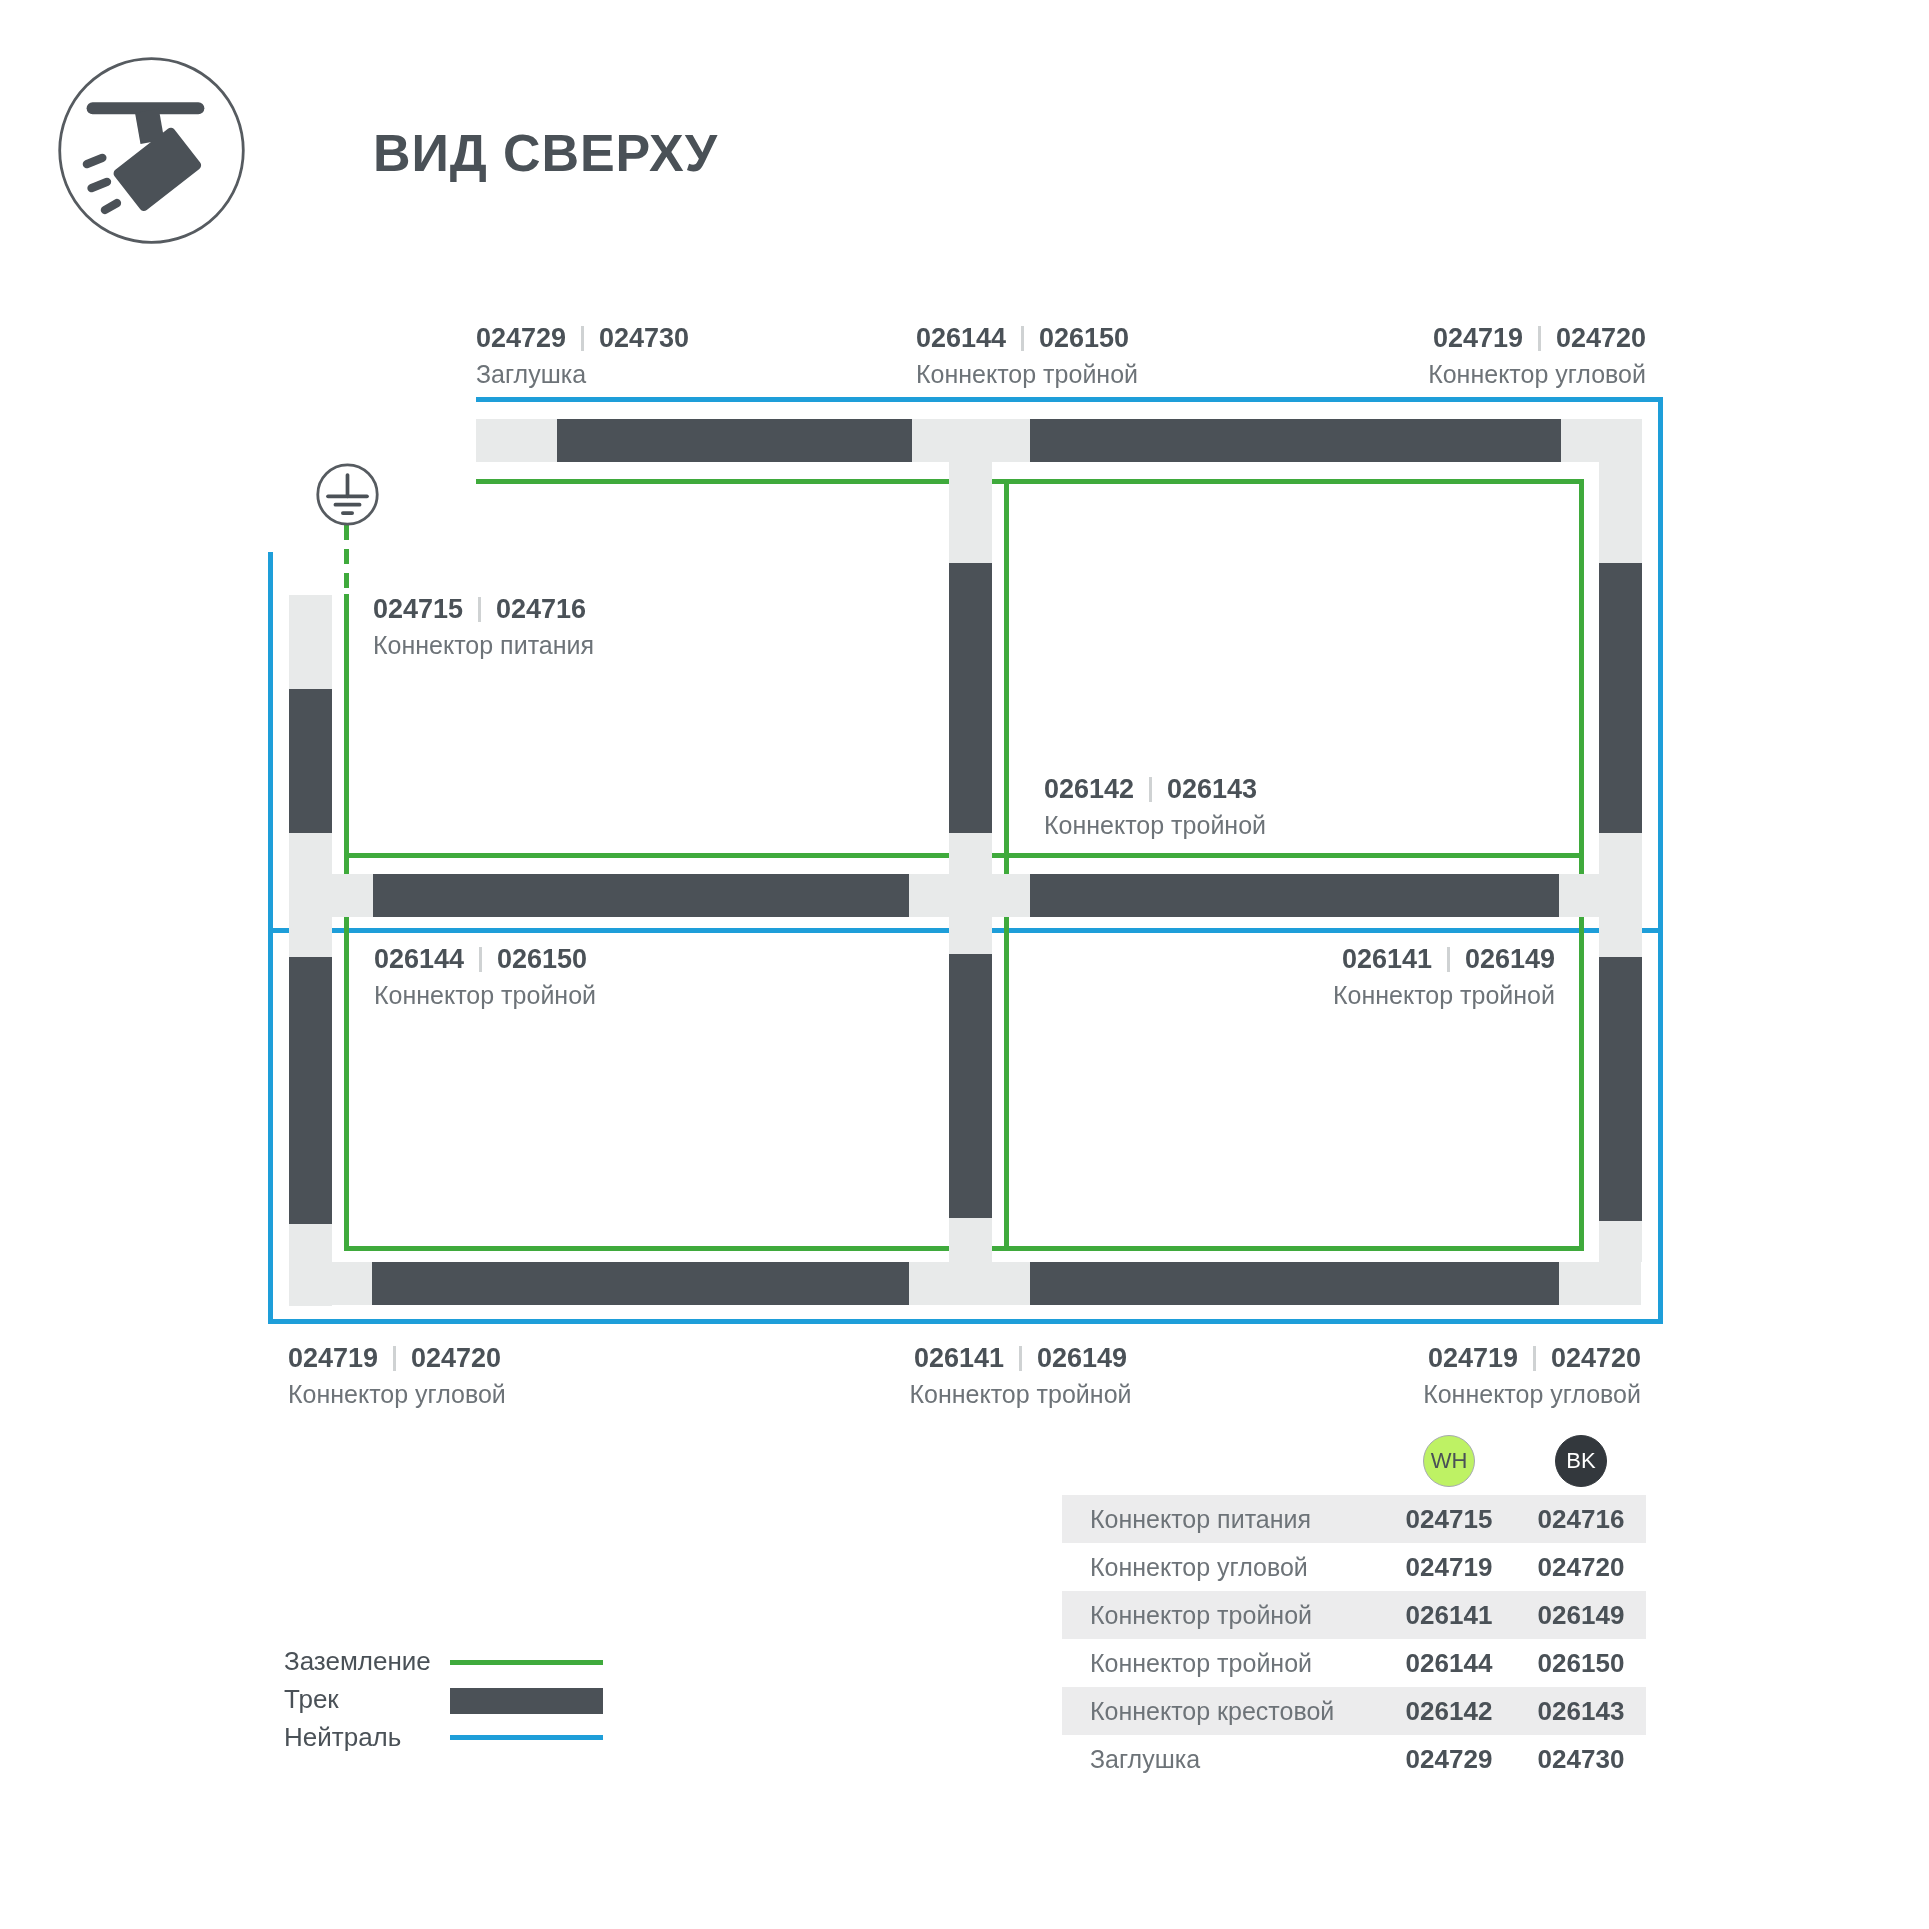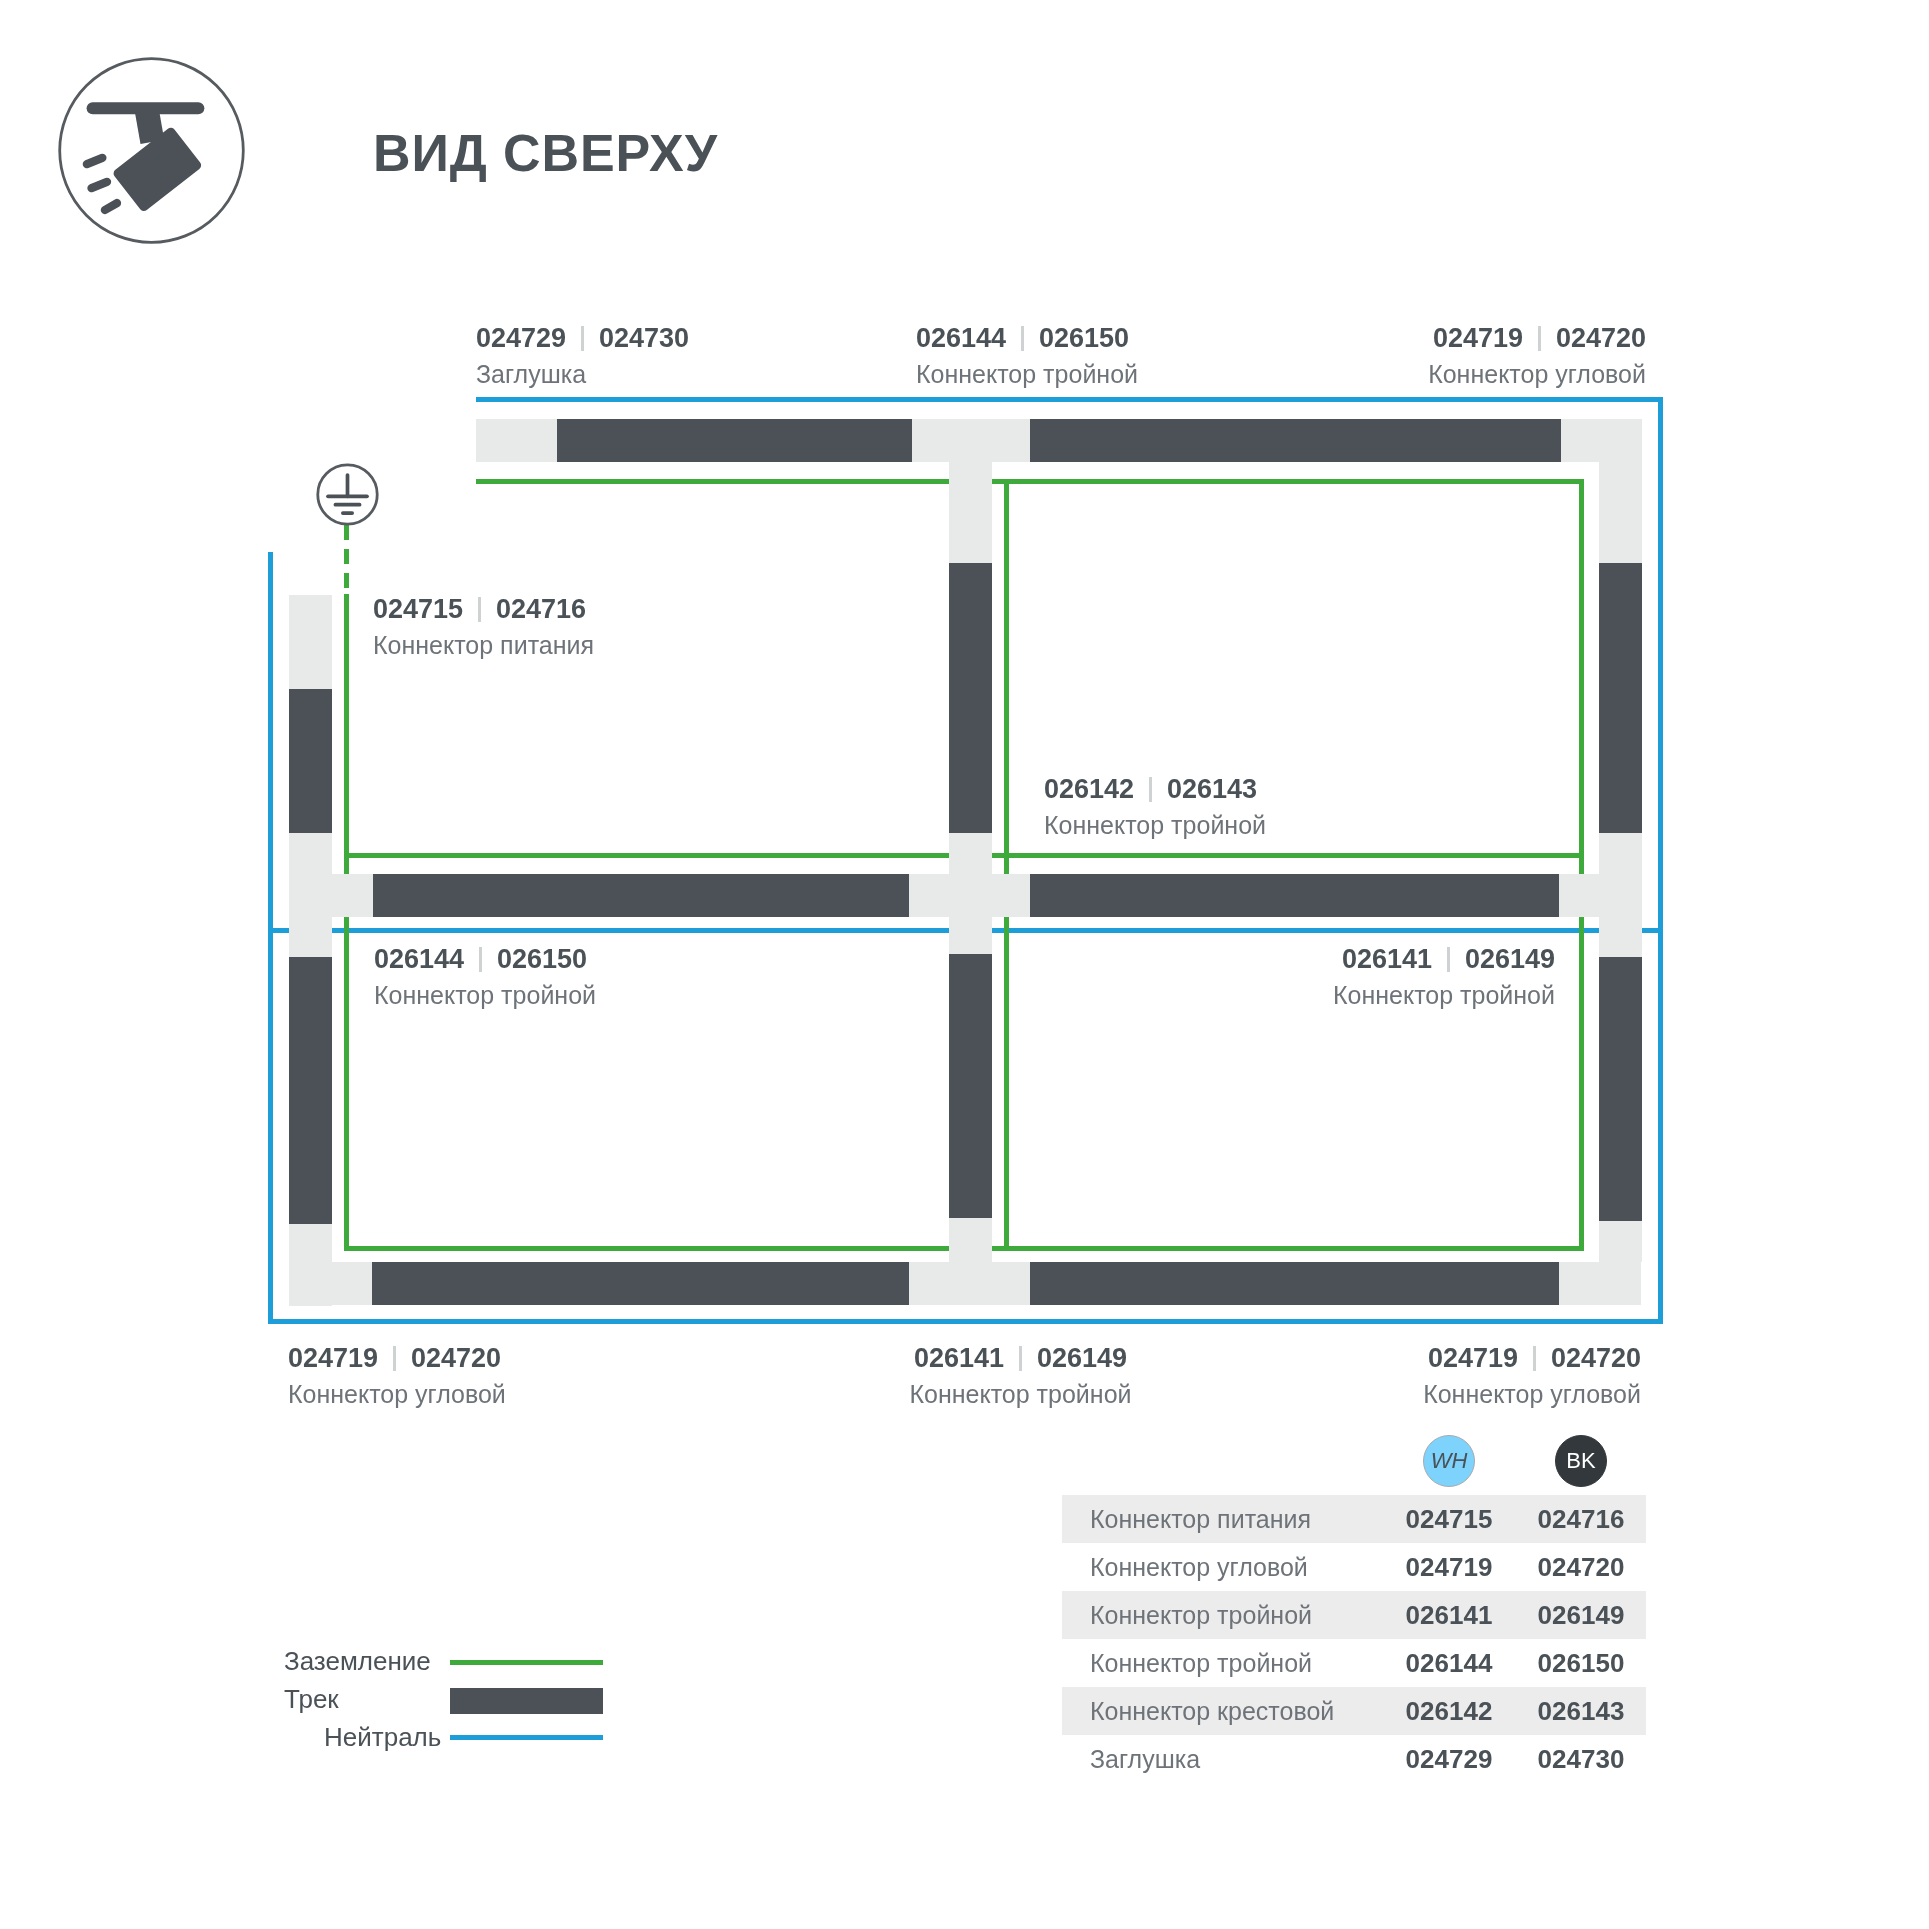--- a/index.html
+++ b/index.html
@@ -29,21 +29,21 @@
   .dlabel.r{text-align:right;}
   .dlabel.c{text-align:center;}
   .dlabel.c .nums{justify-content:center;}
 
   .legend-label{position:absolute;font-size:26px;font-weight:400;color:var(--text-dark);}
   .sw-line{position:absolute;width:153px;height:4.6px;}
   .sw-rect{position:absolute;width:153px;height:26px;background:var(--track);}
 
   .badge{position:absolute;width:50px;height:50px;border-radius:50%;display:flex;
     align-items:center;justify-content:center;font-size:22px;font-weight:500;}
-  .badge.wh{background:#7dd3fc;border:1.9px solid #a6abaf;color:var(--text-dark);font-style:italic;}
+  .badge.wh{background:#bef264;border:1.9px solid #a6abaf;color:var(--text-dark);}
   .badge.bk{background:var(--badge-bk-bg);border:1.9px solid var(--badge-bk-bg);color:#fff;}
 
   .ptable{position:absolute;left:1062px;top:1495px;width:584px;}
   .ptable .trow{display:flex;align-items:center;height:48px;}
   .ptable .trow.odd{background:var(--row-bg);}
   .ptable .tname{flex:1;padding-left:28px;font-size:25px;color:var(--text-gray);}
   .ptable .tnum{width:134px;text-align:center;font-size:26px;font-weight:bold;color:var(--text-dark);}
   .ptable .tnum.last{width:130px;}
 </style>
 </head>
@@ -201,21 +201,21 @@
     </div>
     <div class="lname">Коннектор угловой</div>
   </div>
 
   <div class="legend-label" style="left:284px;top:1646px;">Заземление</div>
   <div class="sw-line" style="left:450px;top:1660px;background:var(--ground);"></div>
 
   <div class="legend-label" style="left:284px;top:1684px;">Трек</div>
   <div class="sw-rect" style="left:450px;top:1688px;"></div>
 
-  <div class="legend-label" style="left:284px;top:1722px;margin-left:40px;">Нейтраль</div>
+  <div class="legend-label" style="left:284px;top:1722px;">Нейтраль</div>
   <div class="sw-line" style="left:450px;top:1735px;background:var(--neutral);"></div>
 
   <div class="badge wh" style="left:1423px;top:1435px;">WH</div>
   <div class="badge bk" style="left:1555px;top:1435px;">BK</div>
 
   <div class="ptable">
     <div class="trow odd">
       <div class="tname">Коннектор питания</div>
       <div class="tnum">024715</div>
       <div class="tnum last">024716</div>

